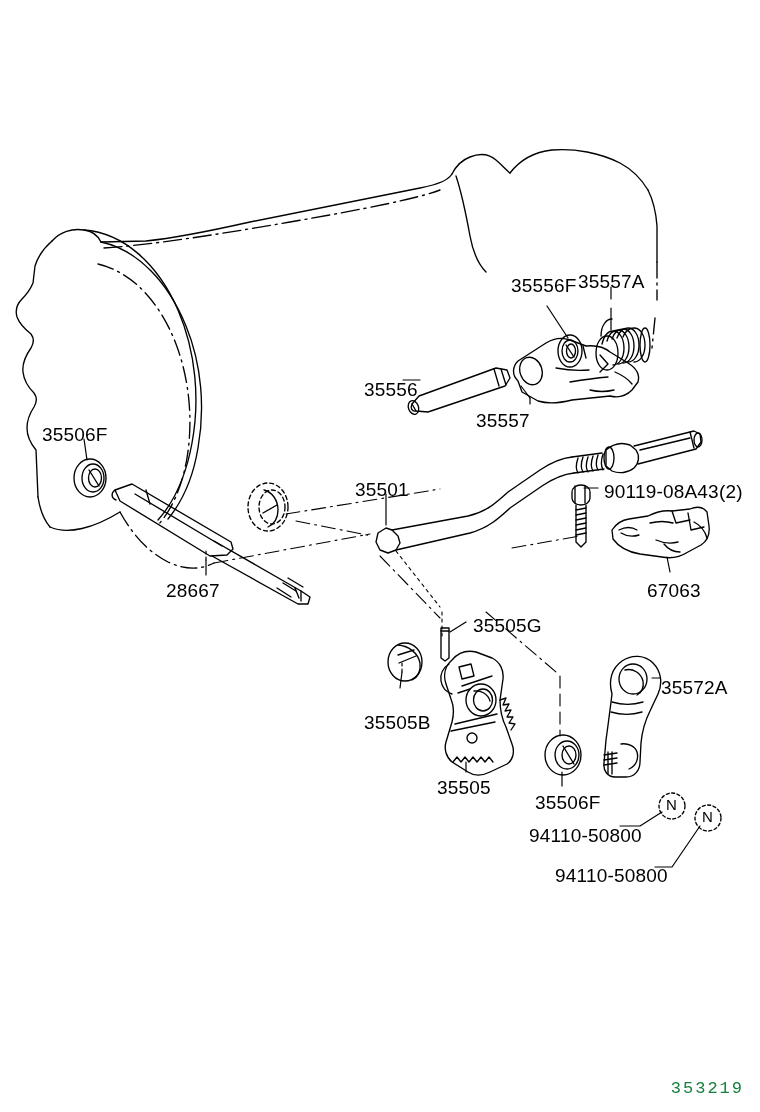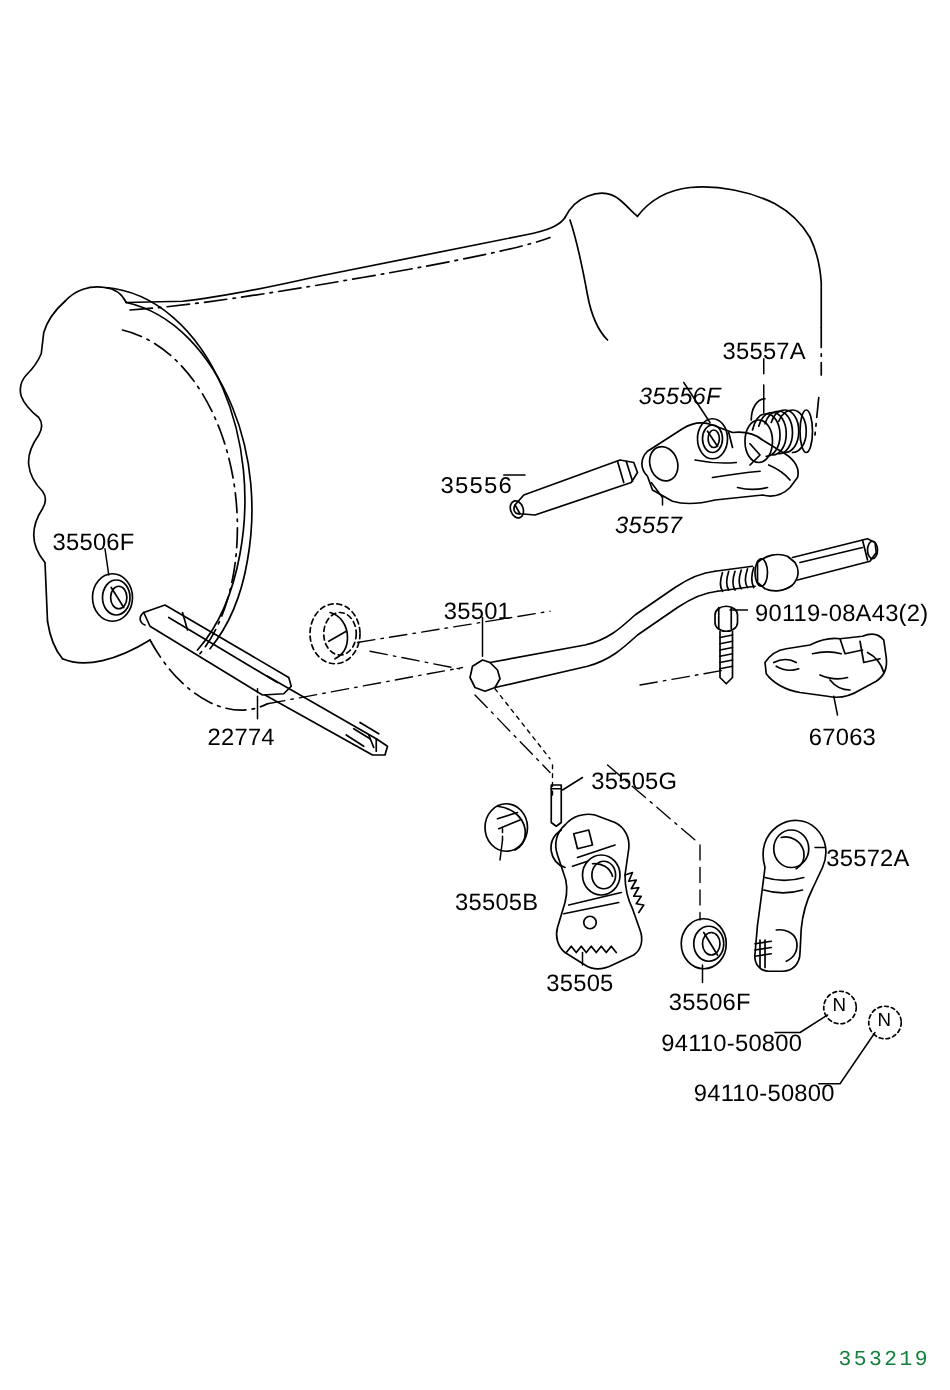--- a/index.html
+++ b/index.html
@@ -341,27 +341,27 @@
         <path d="M442,612 L442,640" stroke-dasharray="3 4"></path>
         <path d="M486,612 L556,672"></path>
         <path d="M560,676 L560,736" stroke-dasharray="12 6"></path>
         <path d="M512,548 L580,536"></path>
       </g>
 
     </g>
   </svg>
 
   <div class="lbl" style="left:578px;top:272px;">35557A</div>
-  <div class="lbl" style="left:511px;top:308px;font-style:italic;">35556F</div>
-  <div class="lbl" style="left:352px;top:380px;font-family:Liberation Mono, monospace;">35556</div>
-  <div class="lbl" style="left:492px;top:411px;font-style:italic;">35557</div>
+  <div class="lbl" style="left:511px;top:276px;">35556F</div>
+  <div class="lbl" style="left:364px;top:380px;">35556</div>
+  <div class="lbl" style="left:476px;top:411px;">35557</div>
   <div class="lbl" style="left:42px;top:425px;">35506F</div>
   <div class="lbl" style="left:355px;top:480px;">35501</div>
   <div class="lbl" style="left:604px;top:482px;">90119-08A43(2)</div>
-  <div class="lbl" style="left:166px;top:581px;">22774</div>
+  <div class="lbl" style="left:166px;top:581px;">28667</div>
   <div class="lbl" style="left:647px;top:581px;">67063</div>
   <div class="lbl" style="left:473px;top:616px;">35505G</div>
   <div class="lbl" style="left:661px;top:678px;">35572A</div>
   <div class="lbl" style="left:364px;top:697px;margin-top:16px;">35505B</div>
   <div class="lbl" style="left:437px;top:778px;text-align:right;">35505</div>
   <div class="lbl" style="left:535px;top:793px;">35506F</div>
   <div class="lbl" style="left:529px;top:826px;">94110-50800</div>
   <div class="lbl" style="left:555px;top:866px;">94110-50800</div>
 
   <div class="lbl" style="left:666px;top:797px;font-size:15px;">N</div>

